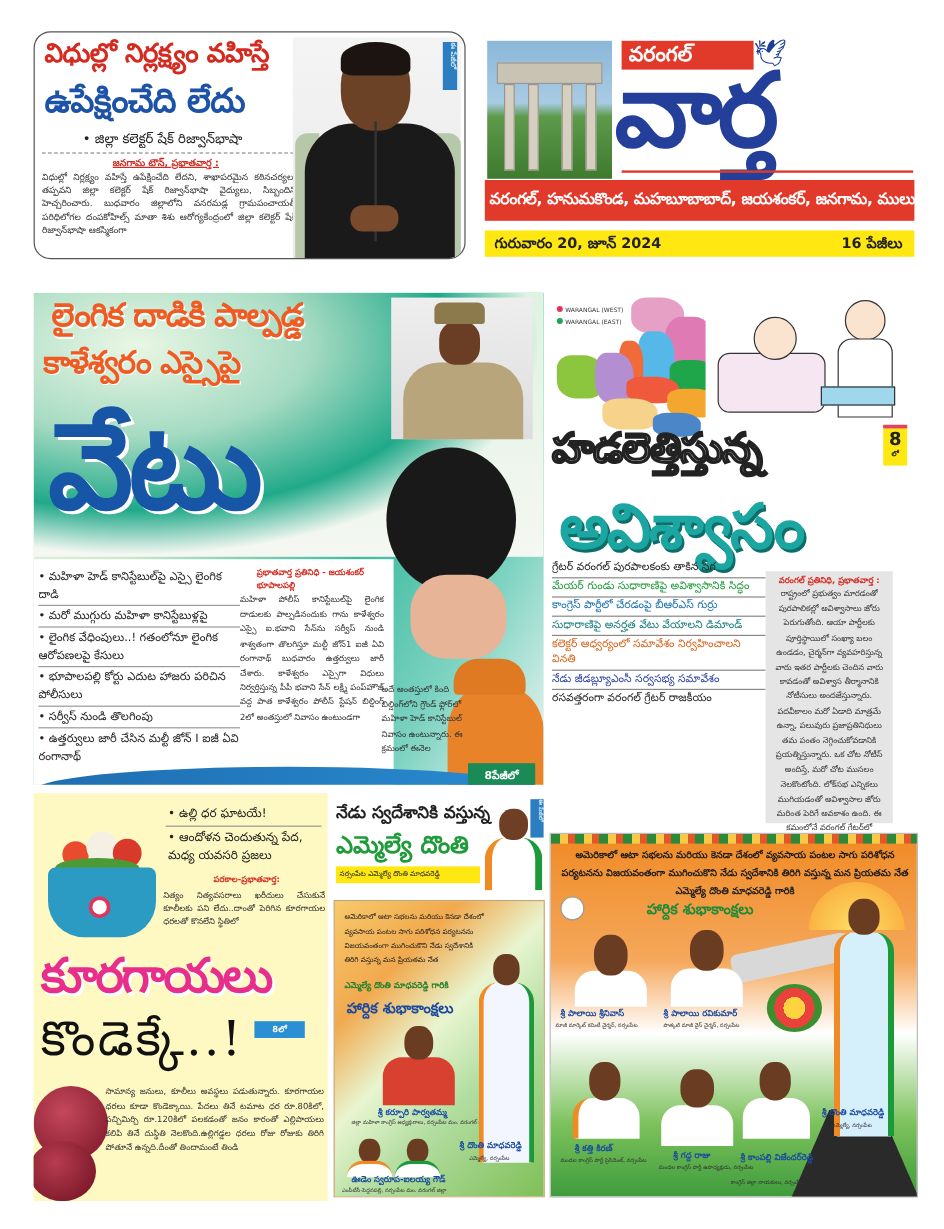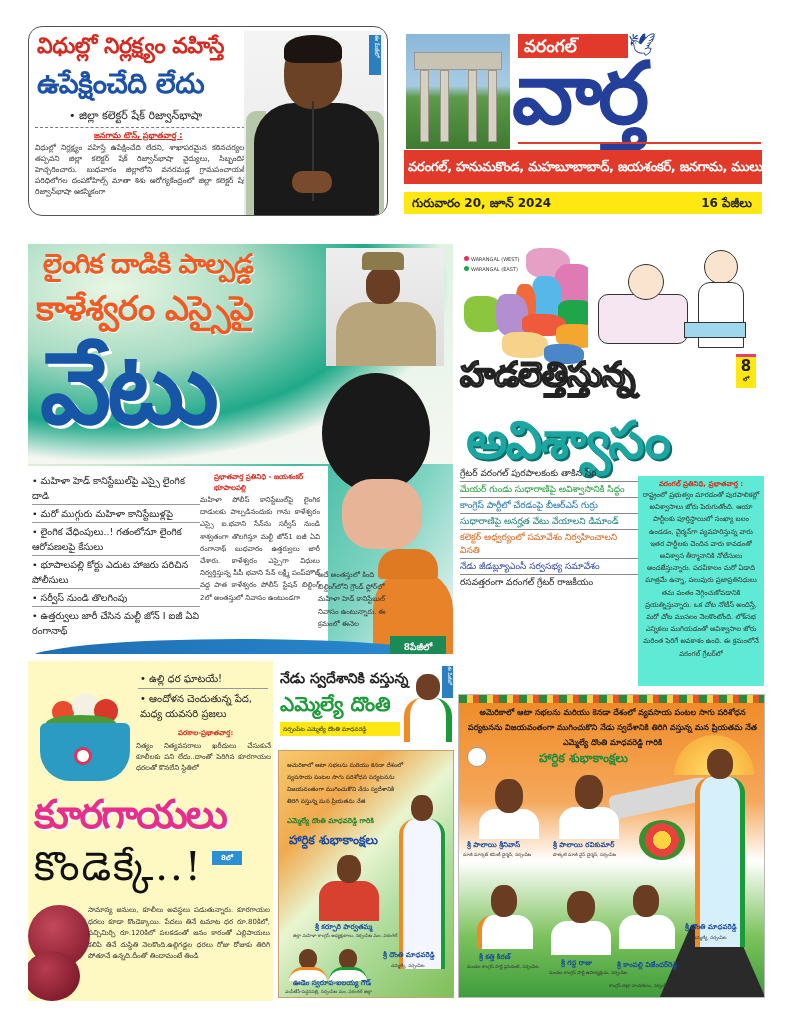--- a/index.html
+++ b/index.html
@@ -32,21 +32,21 @@
 #mast-name{left:112px;top:22px;font-size:86px;font-weight:bold;color:#233f99;line-height:90px;letter-spacing:-4px}
 #mast-line{left:118px;top:116px;width:243px;height:2px;background:#e23a2a}
 #mast-districts{left:4px;top:124px;width:358px;height:34px;background:#e23a2a;color:#fff;font-size:13px;font-weight:bold;line-height:34px;padding-left:4px;white-space:nowrap;letter-spacing:-0.3px}
 #mast-date{left:4px;top:166px;width:358px;height:22px;background:#ffe812;font-size:12px;font-weight:bold;line-height:22px;color:#222}
 #mast-date span{position:absolute}
 
 #mainL{left:28px;top:244px;width:425px;height:410px;overflow:hidden;background:linear-gradient(120deg,#f5f5f0 0%,#cfe9cc 30%,#3fbba0 60%,#7dd3c1 80%,#f3f7f5 100%)}
 #mainL-bg{left:0;top:0;width:425px;height:220px;background:radial-gradient(ellipse at 20% 20%,#e9f7e4 0%,#a7dbc3 30%,#20a989 55%,transparent 70%),linear-gradient(#dff3e2,#f5f7f2)}
 #mainL-lower{left:0;top:222px;width:300px;height:190px;background:#fff}
 #mL-h1{left:15px;top:4px;font-size:27px;font-weight:bold;color:#ef5b22;white-space:nowrap;letter-spacing:-1px;text-shadow:1px 1px 0 #fff}
-#mL-h2{left:8px;top:44px;font-size:34px;font-weight:bold;color:#ef5b22;white-space:nowrap;letter-spacing:-1px;text-shadow:1px 1px 0 #fff}
+#mL-h2{left:8px;top:44px;font-size:26px;font-weight:bold;color:#ef5b22;white-space:nowrap;letter-spacing:-1px;text-shadow:1px 1px 0 #fff}
 #mL-big{left:12px;top:90px;font-size:100px;font-weight:bold;color:#1756a6;line-height:110px;letter-spacing:-4px;text-shadow:3px 3px 0 #fff}
 #mL-officer{left:298px;top:4px;width:118px;height:118px;background:linear-gradient(#eee,#ddd)}
 #mL-officer .cap{left:36px;top:4px;width:42px;height:18px;background:#8c7a4c;border-radius:6px 6px 2px 2px}
 #mL-officer .face{left:40px;top:20px;width:34px;height:36px;background:#6a3e25;border-radius:40%}
 #mL-officer .uni{left:10px;top:54px;width:100px;height:64px;background:#b9a57b;border-radius:30px 30px 0 0}
 #mL-woman{left:290px;top:125px;width:135px;height:200px}
 #mL-woman .hair{left:4px;top:4px;width:108px;height:120px;border-radius:50%;background:#191919}
 #mL-woman .hands{left:24px;top:110px;width:80px;height:70px;border-radius:30px;background:#e7b497}
 #mL-woman .cop{left:55px;top:200px;width:80px;height:120px;background:#e9832a;border-radius:40px 40px 0 0}
 #mL-woman .copcap{left:60px;top:180px;width:60px;height:30px;background:#e07a22;border-radius:20px 20px 4px 4px}
@@ -65,37 +65,37 @@
 #mR-legend{left:6px;top:10px;font-size:5px;line-height:10px;color:#333}
 #mR-legend .dot{display:inline-block;width:5px;height:5px;border-radius:50%;margin-right:2px}
 #mR-cartoon{left:130px;top:0;width:178px;height:118px;background:#fff}
 .ct{position:absolute;border:1.5px solid #333;background:#fff}
 #mR-h1{left:2px;top:110px;font-size:34px;font-weight:bold;color:#fff;-webkit-text-stroke:1.5px #222;white-space:nowrap;letter-spacing:-1px}
 #mR-page{left:278px;top:110px;width:20px;height:34px;background:#ffe812;border-top:3px solid #e24070;text-align:center;font-size:15px;font-weight:bold;color:#222;line-height:18px}
 #mR-page small{display:block;font-size:6px;line-height:8px}
 #mR-h2{left:8px;top:166px;font-size:52px;font-weight:bold;color:#1ca6a2;white-space:nowrap;letter-spacing:-2px;text-shadow:2px 2px 0 #0d6d69}
 #mR-bullets{left:2px;top:222px;width:178px}
 .rb{font-size:9px;line-height:13px;padding:1px 0;border-bottom:1px solid #888}
-#mR-side{left:180px;top:232px;width:126px;height:210px;background:#5eead4;padding:3px 4px}
+#mR-side{left:180px;top:232px;width:106px;height:210px;background:#e5e5e5;padding:3px 4px}
 #mR-side-by{font-size:7px;color:#d42a1f;font-weight:bold;text-align:center;line-height:10px}
 #mR-side-body{font-size:6.8px;line-height:12.2px;color:#333;text-align:center}
 
 #veg{left:28px;top:661px;width:245px;height:340px;overflow:hidden;background:#fef9c3}
 #veg-basket{left:4px;top:14px;width:100px;height:108px}
 #veg-basket .bask{left:8px;top:48px;width:90px;height:58px;background:#2c9bc4;border-radius:6px 6px 30px 30px}
 #veg-basket .logo{left:42px;top:72px;width:18px;height:18px;border-radius:50%;background:#fff;border:3px solid #e2335c}
 .vg{position:absolute;border-radius:50%}
 #veg-b1{left:112px;top:10px;font-size:10px;line-height:15px}
 #veg-b2{left:112px;top:30px;font-size:10px;line-height:15px;width:130px}
 #veg-div{left:110px;top:27px;width:130px;border-top:1px solid #999}
 #veg-by{left:150px;top:68px;font-size:7px;color:#d42a1f;font-weight:bold}
 #veg-body{left:108px;top:80px;width:135px;font-size:7px;line-height:11px;color:#333;text-align:justify}
 #veg-h1{left:6px;top:130px;font-size:40px;font-weight:bold;color:#e62e8a;white-space:nowrap;letter-spacing:-2px;text-shadow:2px 2px 0 #fff}
 #veg-h2{left:6px;top:182px;font-size:40px;color:#111;white-space:nowrap;letter-spacing:2px;font-family:"DejaVu Serif",serif}
-#veg-page{left:184px;top:190px;width:30px;height:14px;background:#2b8fd6;color:#fff;font-size:7px;text-align:center;line-height:14px;font-weight:bold}
+#veg-page{left:184px;top:190px;width:42px;height:14px;background:#2b8fd6;color:#fff;font-size:7px;text-align:center;line-height:14px;font-weight:bold}
 #veg-onion1{left:0;top:244px;width:62px;height:62px;border-radius:50%;background:radial-gradient(circle at 40% 35%,#c4485b,#7a1426)}
 #veg-onion2{left:-4px;top:290px;width:56px;height:50px;border-radius:50%;background:radial-gradient(circle at 40% 35%,#b83c50,#6d1020)}
 #veg-body2{left:60px;top:244px;width:182px;font-size:7px;line-height:11.6px;color:#333;text-align:justify}
 
 #midAd{left:276px;top:660px;width:180px;height:338px;overflow:hidden;background:#fff}
 #mA-h1{left:4px;top:10px;font-size:14px;font-weight:bold;color:#222;white-space:nowrap}
 #mA-h2{left:4px;top:32px;font-size:20px;font-weight:bold;color:#1f9b3a;white-space:nowrap}
 #mA-bar{left:4px;top:62px;width:120px;height:14px;background:#ffe812;font-size:6px;line-height:14px;padding-left:3px;white-space:nowrap}
 #mA-photo{left:126px;top:8px;width:52px;height:74px}
 #mA-photo .face{left:14px;top:6px;width:24px;height:26px;border-radius:45%;background:#6e3f24}

